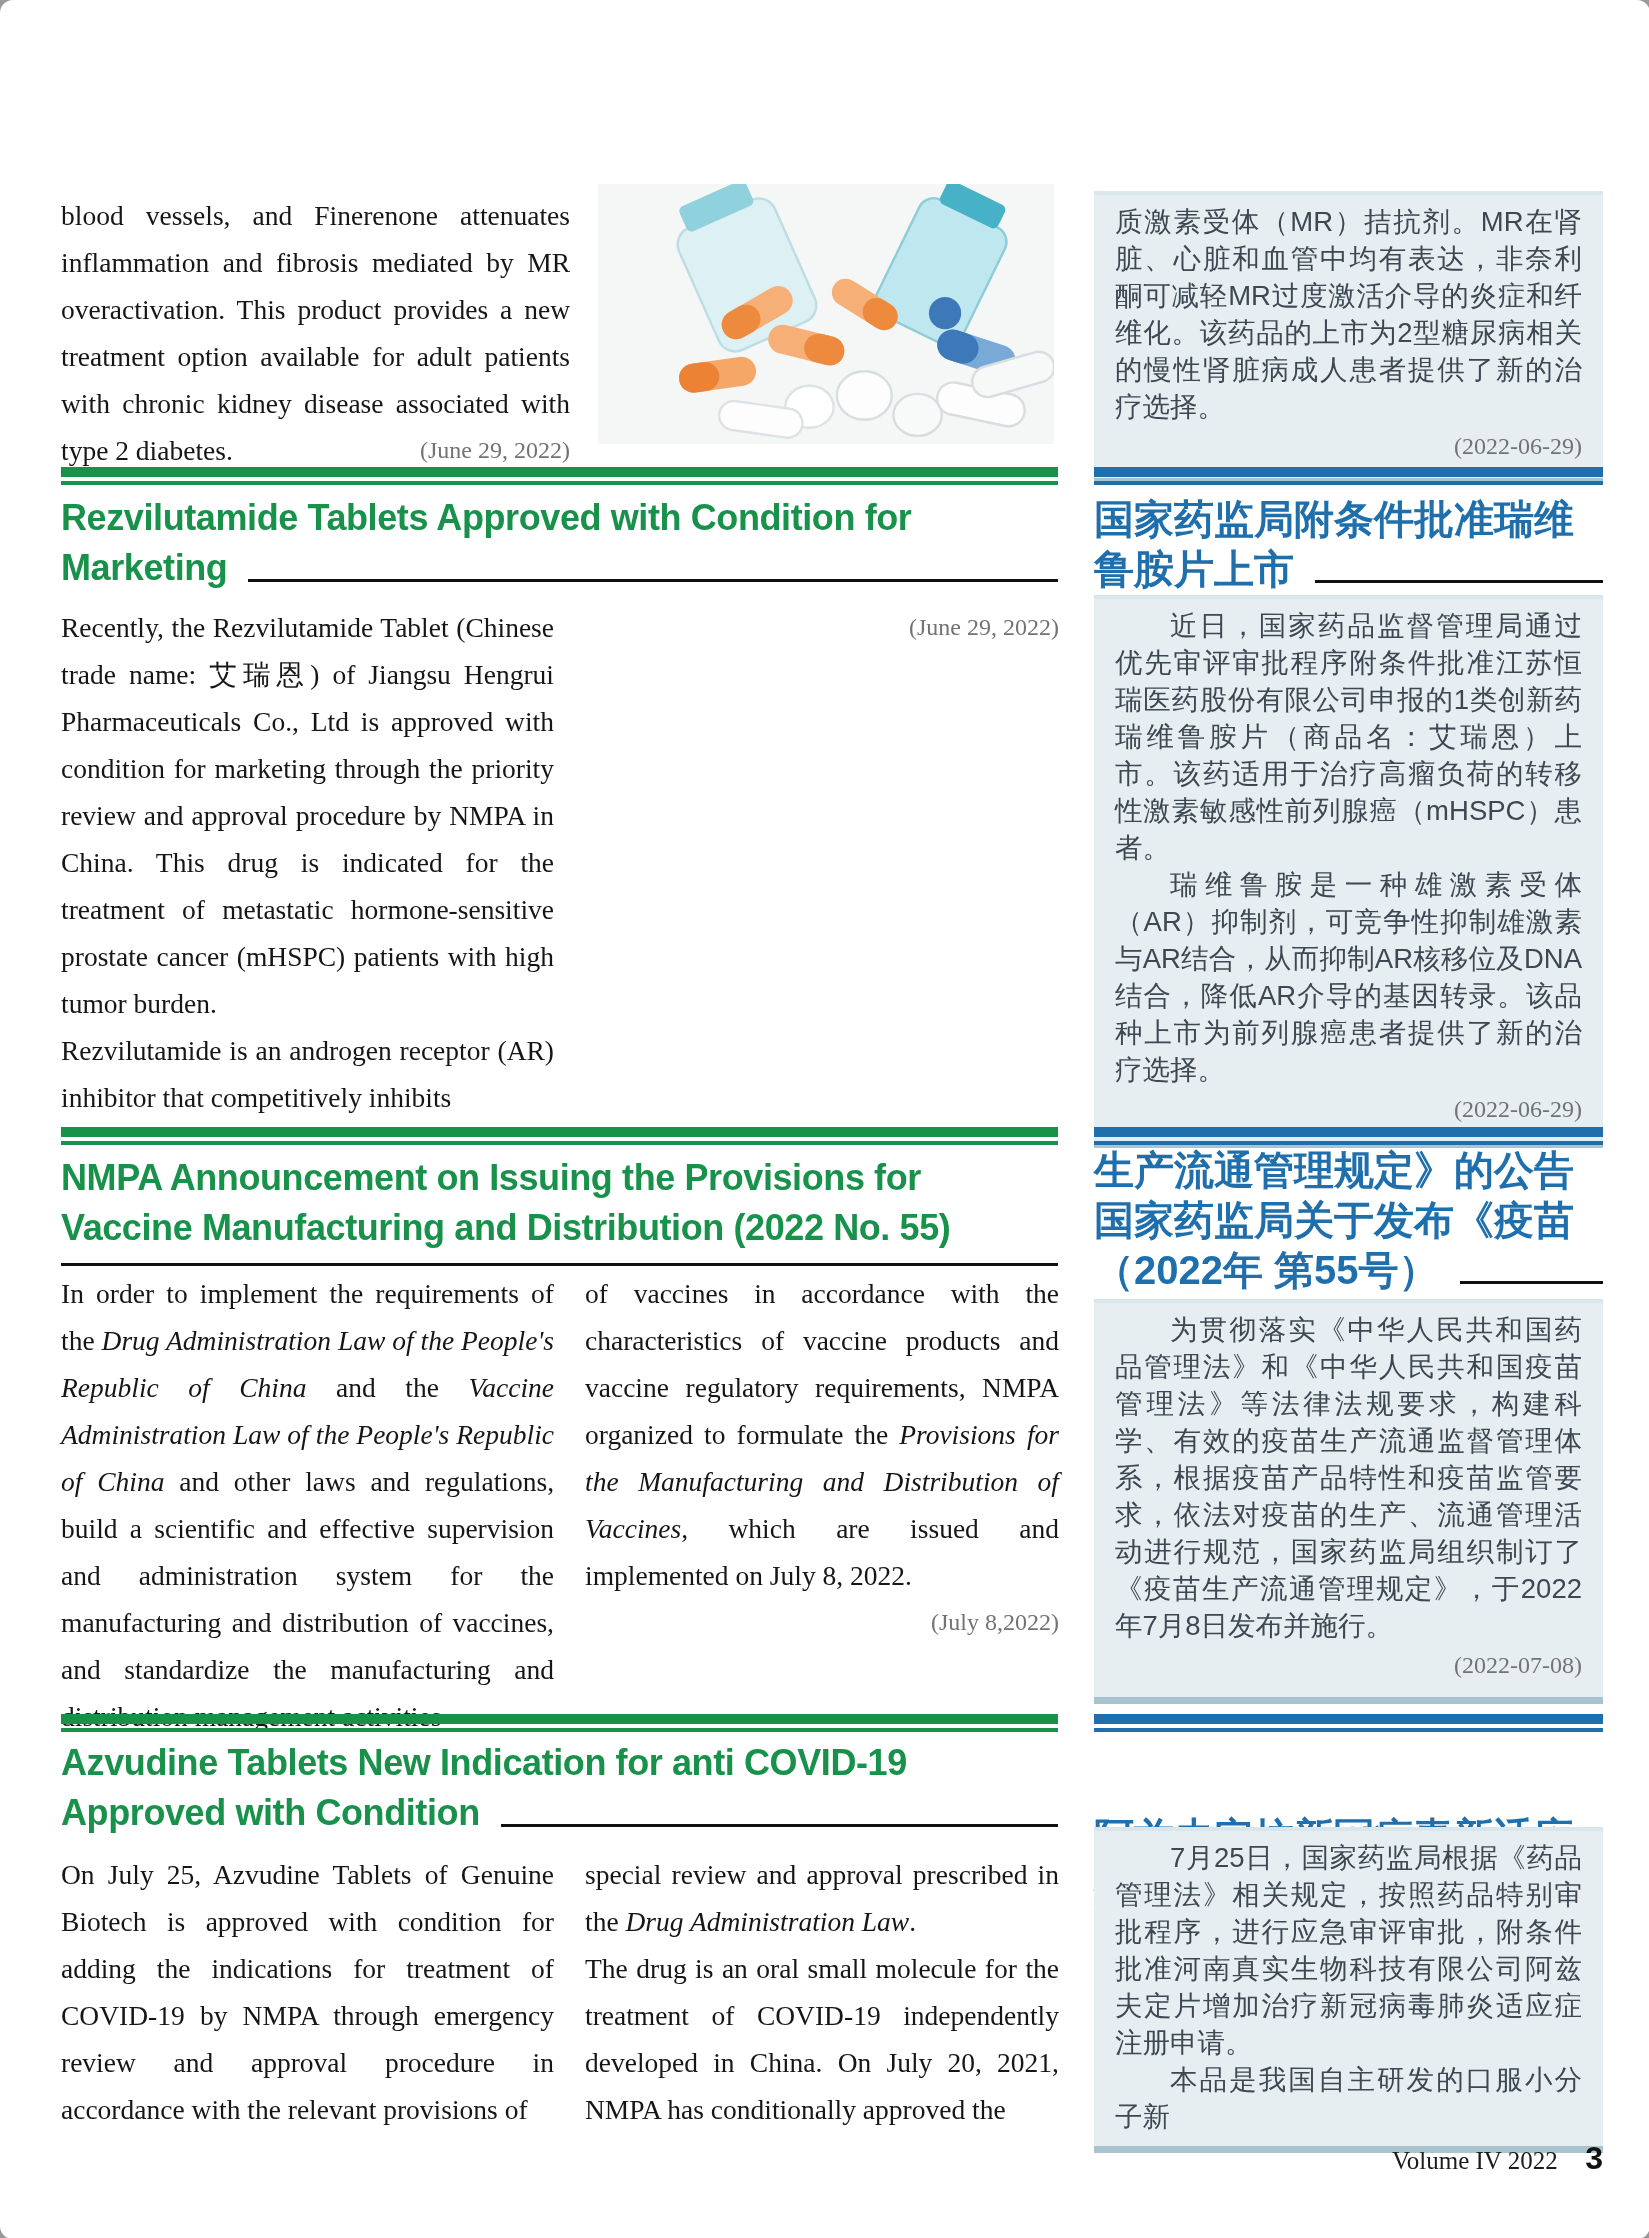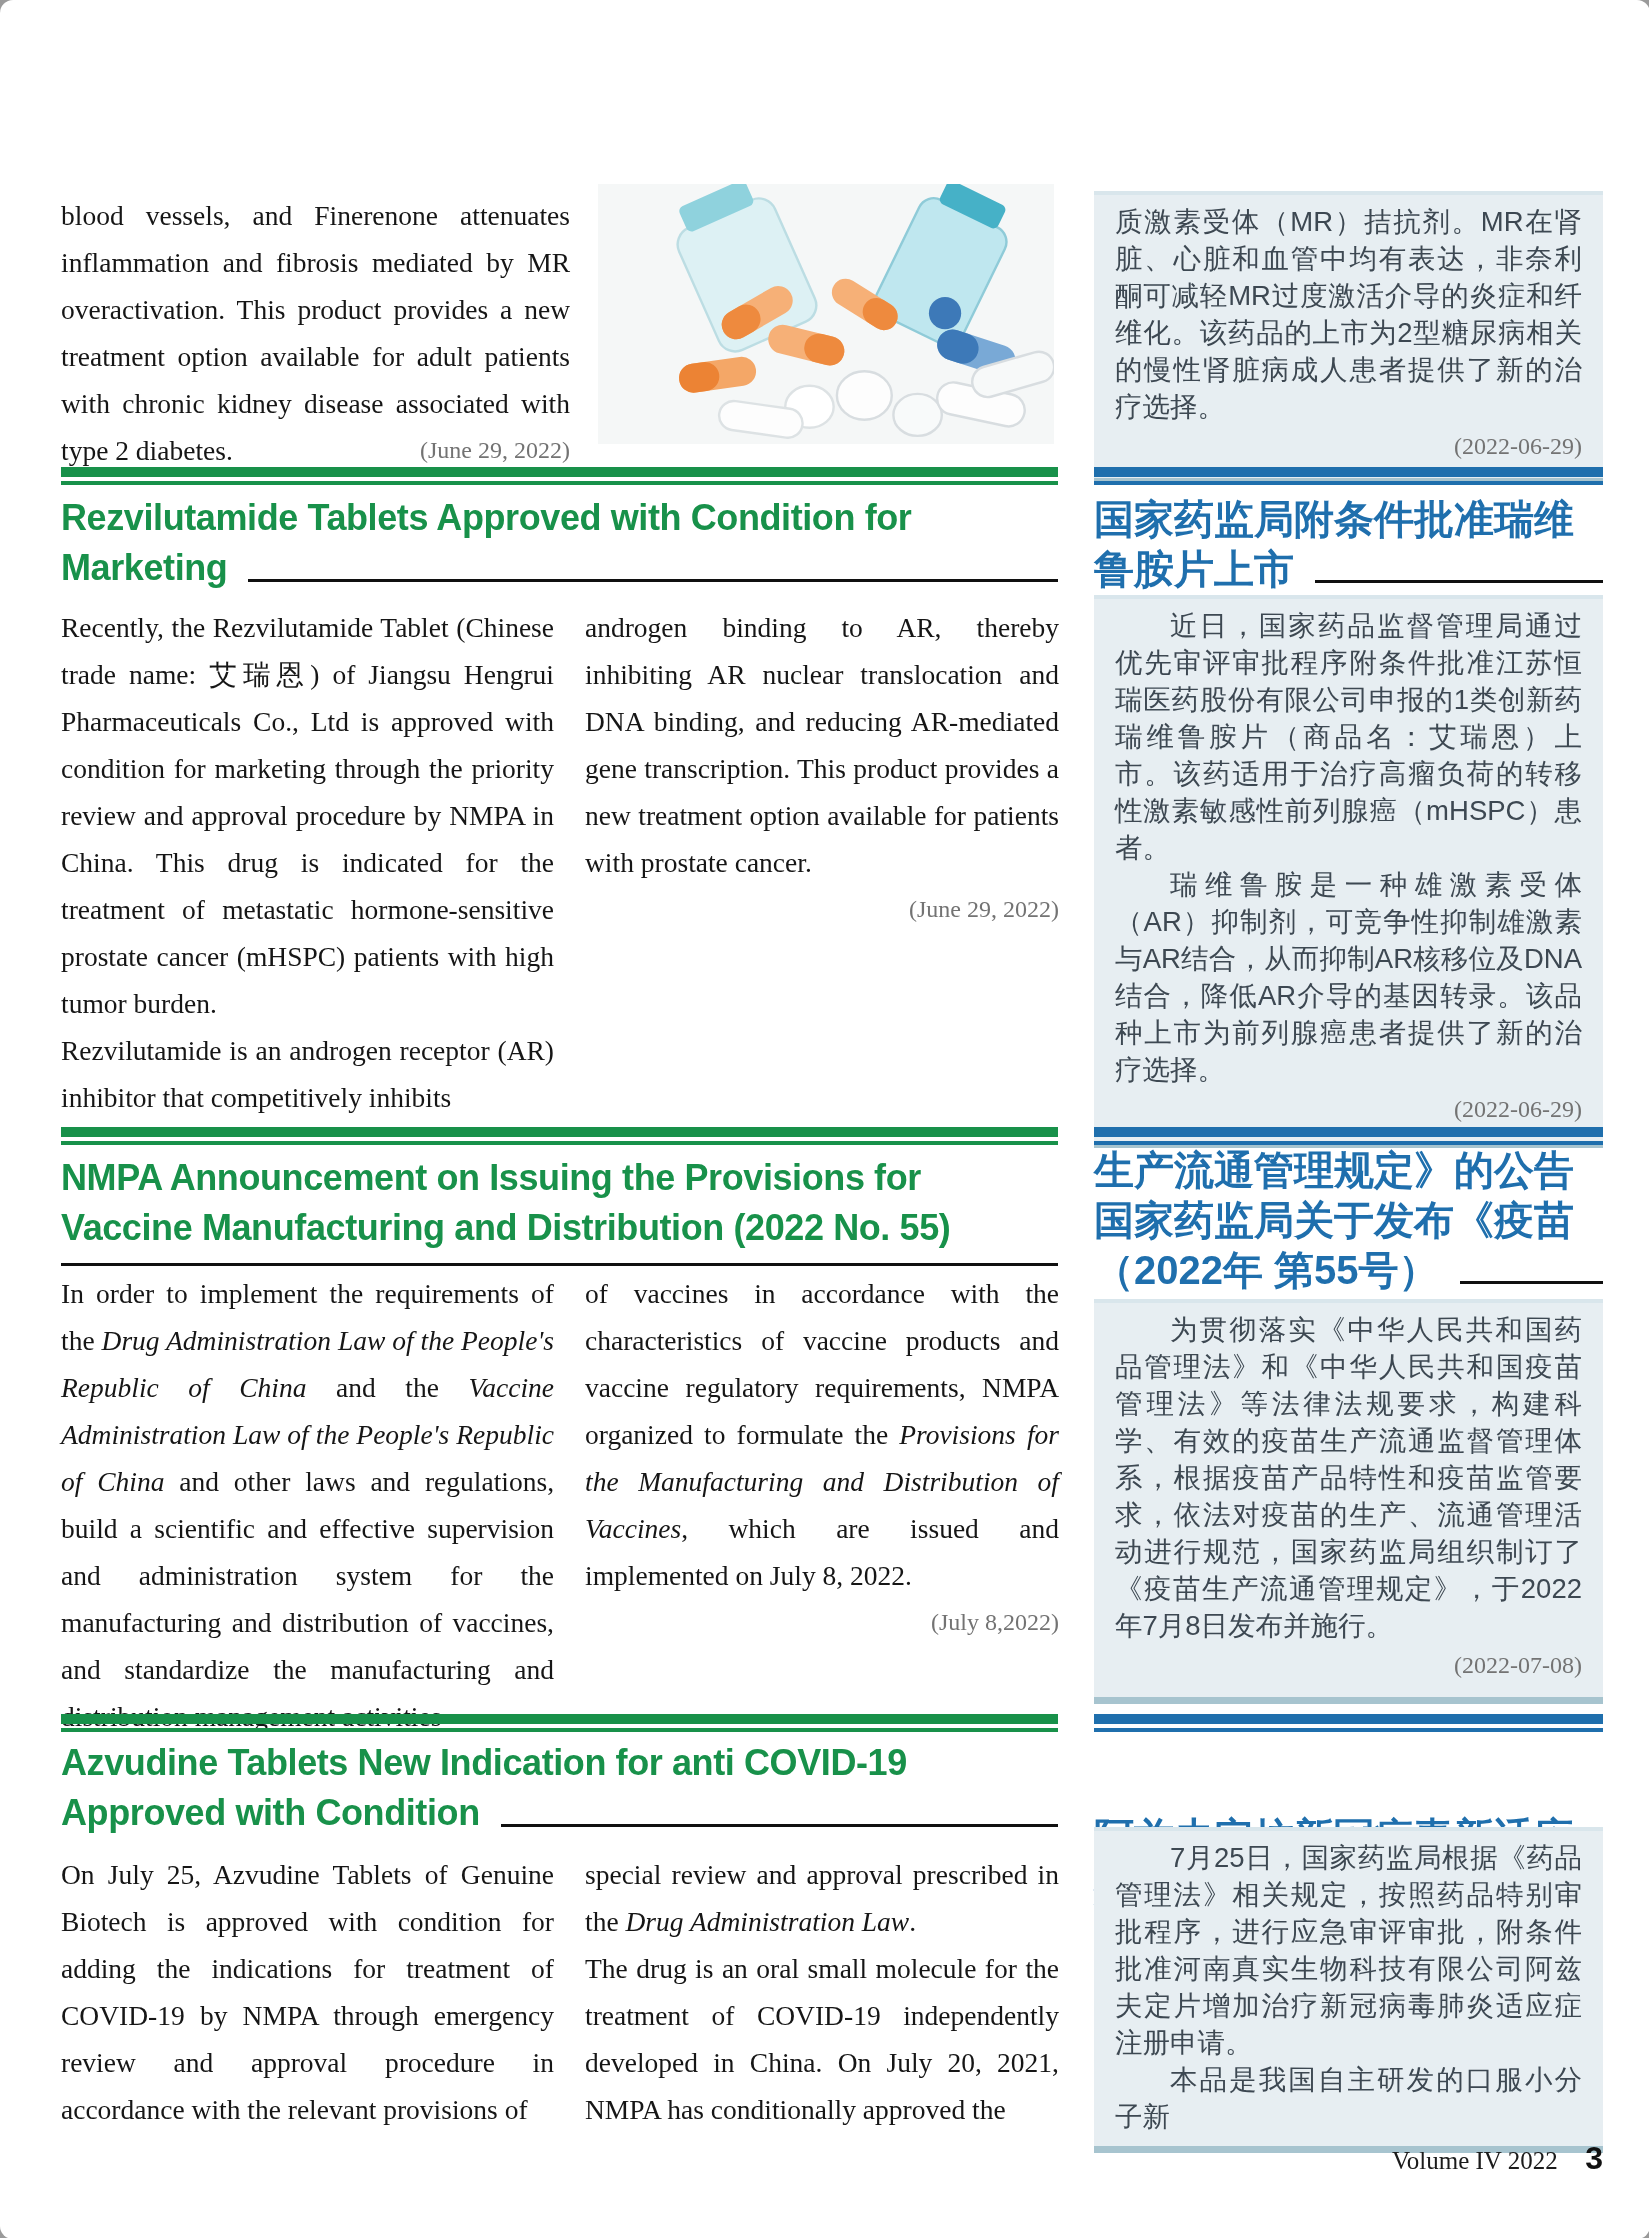--- a/index.html
+++ b/index.html
@@ -143,23 +143,20 @@
       <span class="rule"></span>
     </div>
   </div>
 
   <div class="abs cols en-body" style="left:61px;top:604px;width:997px;">
     <div class="colA">
         <p class="para"><span>Recently, the Rezvilutamide Tablet (Chinese trade name: 艾瑞恩) of Jiangsu Hengrui Pharmaceuticals Co., Ltd is approved with condition for marketing through the priority review and approval procedure by NMPA in China. This drug is indicated for the treatment of metastatic hormone-sensitive prostate cancer (mHSPC) patients with high tumor burden.</span></p>
         <p class="para"><span>Rezvilutamide is an androgen receptor (AR) inhibitor that competitively inhibits</span></p>
       </div>
     <div class="colB">
-      <div>
-          <p class="para"><span>androgen binding to AR, thereby inhibiting AR nuclear translocation and DNA binding, and reducing AR-mediated gene transcription. This product provides a new treatment option available for patients with prostate cancer.</span></p>
-        </div>
       <div class="date-line">(June 29, 2022)</div>
     </div>
   </div>
 
   <div class="abs zh-box" style="left:1094px;top:595px;width:509px;">
     <div>
         <p class="para"><span>近日，国家药品监督管理局通过优先审评审批程序附条件批准江苏恒瑞医药股份有限公司申报的1类创新药瑞维鲁胺片（商品名：艾瑞恩）上市。该药适用于治疗高瘤负荷的转移性激素敏感性前列腺癌（mHSPC）患者。</span></p>
         <p class="para"><span>瑞维鲁胺是一种雄激素受体（AR）抑制剂，可竞争性抑制雄激素与AR结合，从而抑制AR核移位及DNA结合，降低AR介导的基因转录。该品种上市为前列腺癌患者提供了新的治疗选择。</span></p>
       </div>
     <div class="date-line">(2022-06-29)</div>

